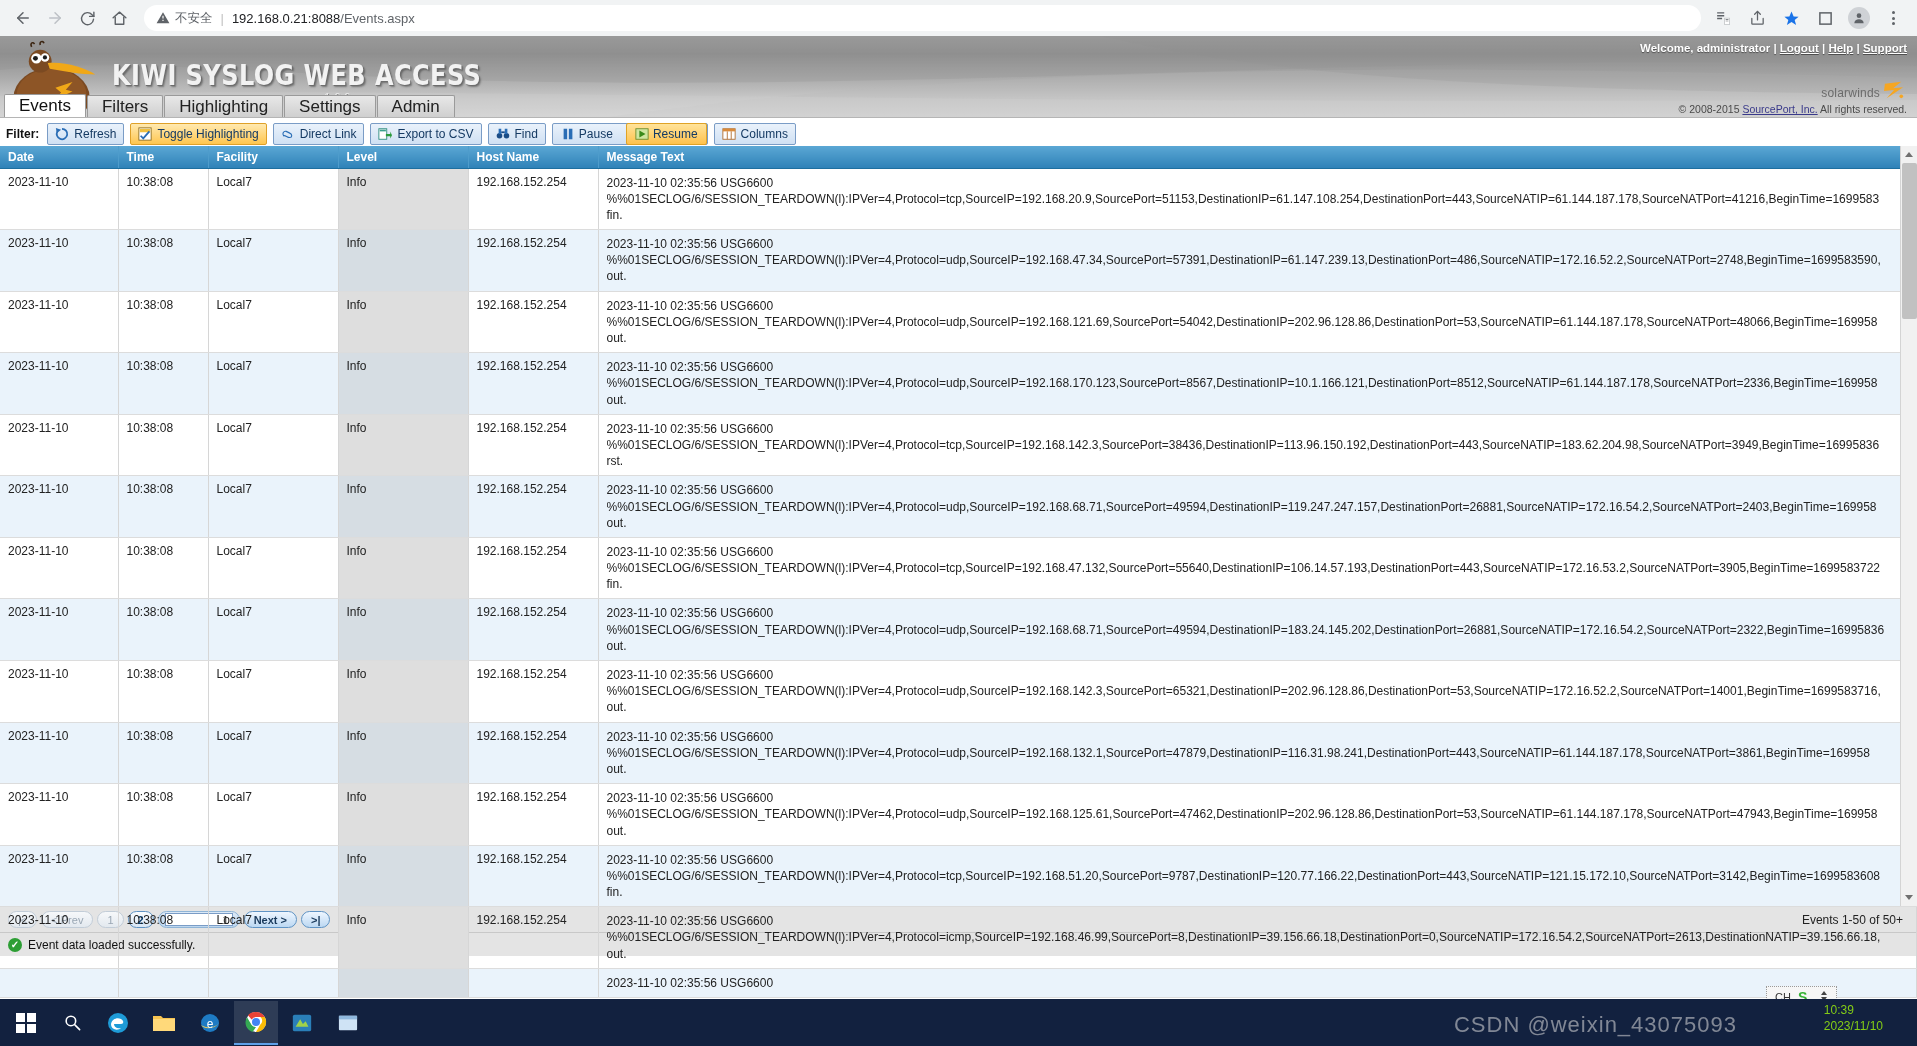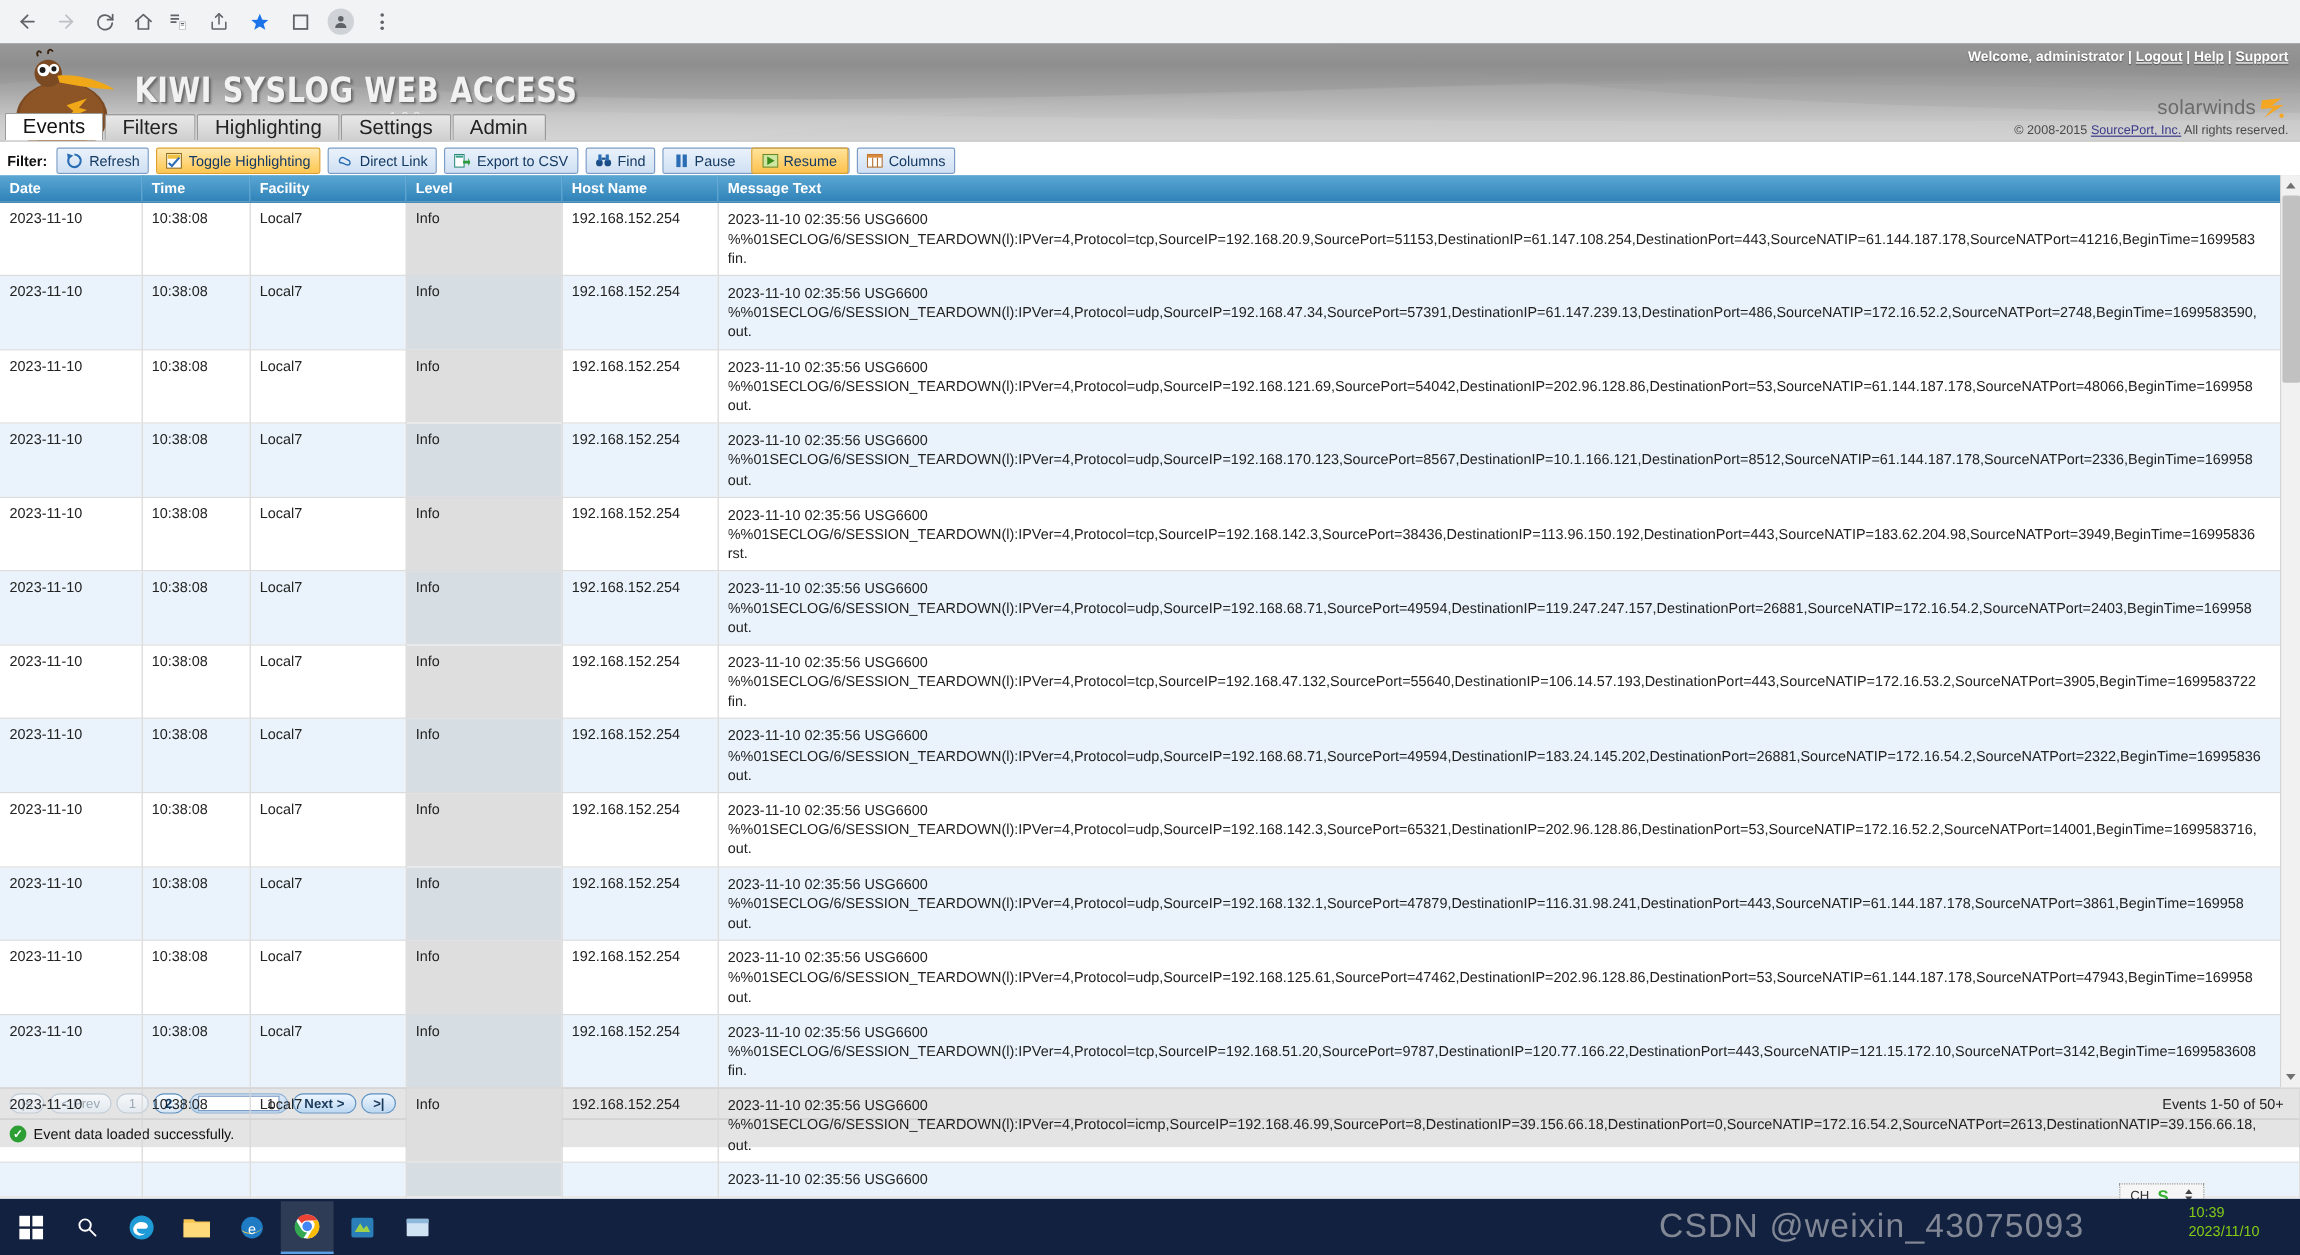--- a/index.html
+++ b/index.html
@@ -57,21 +57,21 @@
     text-shadow:1px 1px 0 #7a7a7a;
   }
   .welcome {
     position:absolute; right:10px; top:6px; font-size:11.5px; color:#fff;
     font-weight:bold; text-shadow:0 1px 1px rgba(0,0,0,.45);
   }
   .welcome a { color:#fff; text-decoration:underline; }
   .sw-logo {
     position:absolute; right:12px; top:44px; display:flex; align-items:flex-end; gap:3px;
   }
-  .sw-text { font-size:17px; color:#6b6b6b; letter-spacing:.2px; }
+  .sw-text { font-size:12px; color:#6b6b6b; letter-spacing:.2px; }
   .copyright {
     position:absolute; right:10px; bottom:2px; font-size:10.5px; color:#4a4a4a;
   }
   .copyright a { color:#3a3a8a; }
 
   
   .tabs {
     position:absolute; left:0; bottom:0; display:flex; align-items:flex-end; gap:1px; padding-left:4px;
   }
   .tab {
@@ -198,21 +198,21 @@
     background:#12213f; display:flex; align-items:center; padding-left:4px; gap:2px;
   }
   .tb-item { width:44px;height:44px; display:flex; align-items:center; justify-content:center;}
   .tb-item.active { background:rgba(255,255,255,.12); border-bottom:2px solid #5ea0e8;}
   .clock {
     position:absolute; right:34px; top:3px; text-align:left; color:#84cc16;
     font-size:12px; line-height:1.35;
   }
   .watermark {
     position:absolute; right:180px; bottom:8px; color:rgba(220,220,220,.55);
-    font-size:28px; letter-spacing:1px; white-space:nowrap; pointer-events:none;
+    font-size:22px; letter-spacing:1px; white-space:nowrap; pointer-events:none;
   }
 </style>
 </head>
 <body>
 
 <div class="browser-bar">
   <div class="nav-btn">
     <svg width="18" height="18" viewBox="0 0 24 24" fill="none" stroke="#5f6368" stroke-width="2" stroke-linecap="round" stroke-linejoin="round">
         <line x1="19" y1="12" x2="5" y2="12"></line>
         <polyline points="12 19 5 12 12 5"></polyline>
@@ -230,20 +230,32 @@
         <path d="M20.5 13a8.5 8.5 0 1 1-2.1-6.4L21 9"></path>
       </svg>
   </div>
   <div class="nav-btn">
     <svg width="17" height="17" viewBox="0 0 24 24" fill="none" stroke="#5f6368" stroke-width="2" stroke-linecap="round" stroke-linejoin="round">
         <path d="M3 11l9-8 9 8"></path>
         <path d="M6 10v10h12V10"></path>
       </svg>
   </div>
 
+  <div class="omnibox">
+    <span class="omni-warn">
+      <svg class="ico" viewBox="0 0 24 24" fill="#5f6368">
+          <path d="M12 2L1 21h22L12 2zm1 15h-2v-2h2v2zm0-4h-2V8h2v5z"></path>
+        </svg>
+      <span>不安全</span>
+    </span>
+    <span class="omni-sep">|</span>
+    <span class="omni-url">
+      <span class="host">192.168.0.21:8088</span><span class="path">/Events.aspx</span>
+    </span>
+  </div>
 
   <div class="chrome-icons">
     <span class="ci">
       <svg width="17" height="17" viewBox="0 0 24 24" fill="#5f6368">
           <path d="M3 3h10v2H3zM3 7h10v2H3zM3 11h7v2H3z"></path>
           <path d="M13 11h8v10h-8z" fill="#5f6368" opacity=".35"></path>
           <path d="M14 12h6v8h-6z" fill="#fff"></path>
           <path d="M15 13h4v1h-4zM15 15h4v1h-4z" fill="#5f6368"></path>
         </svg>
     </span>

